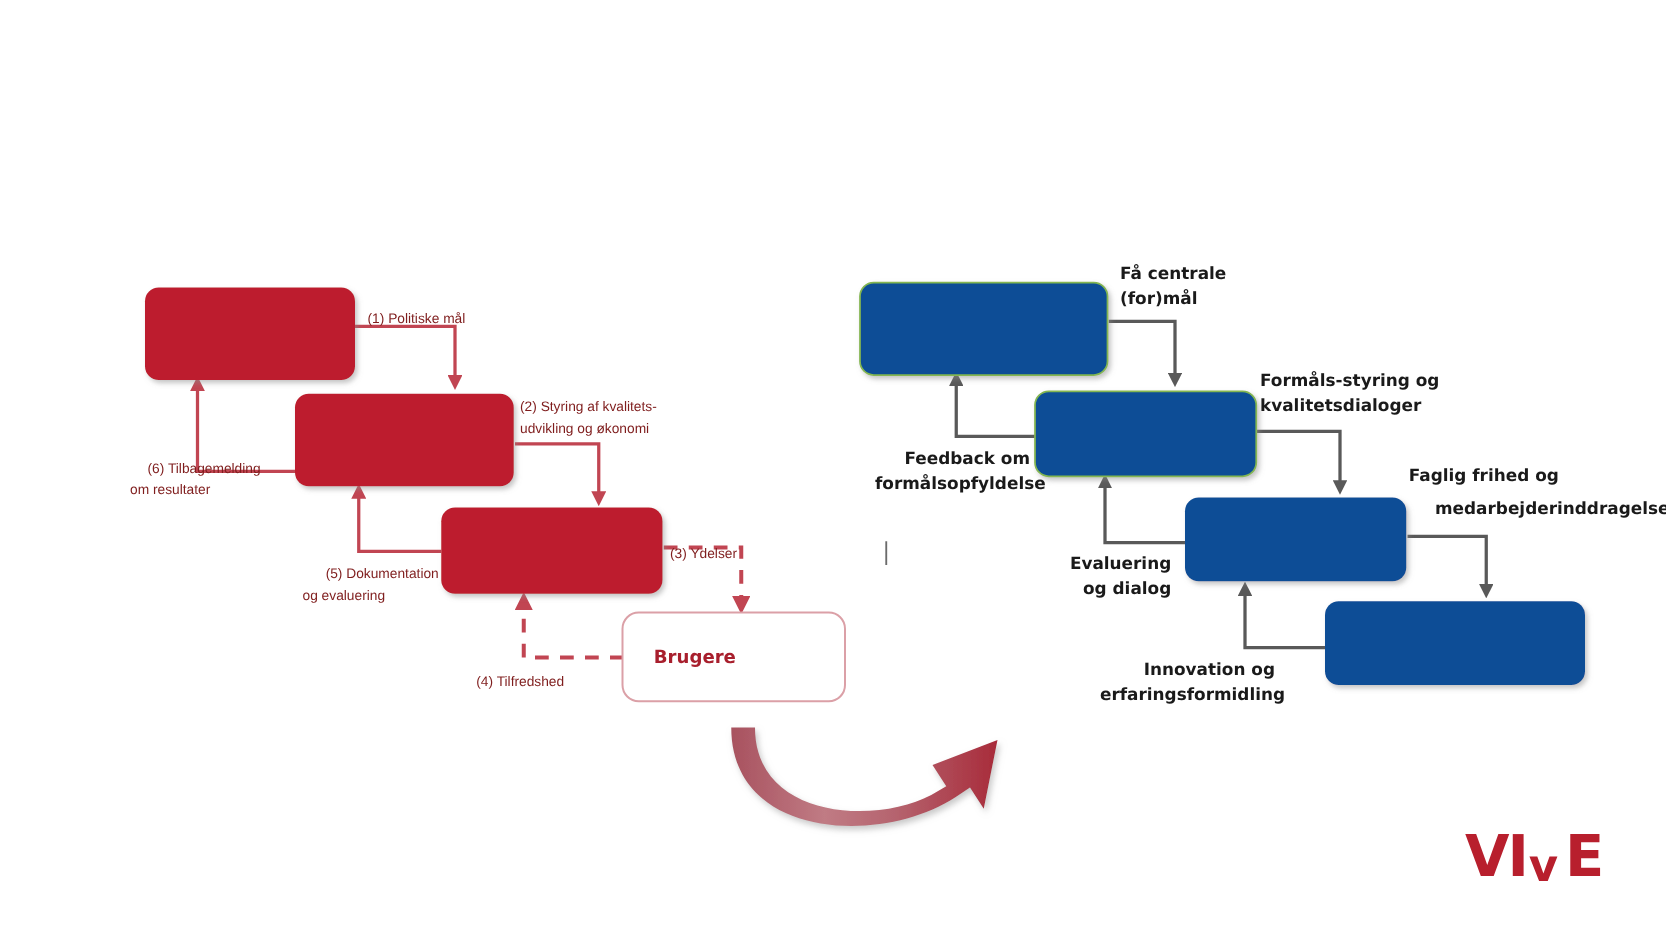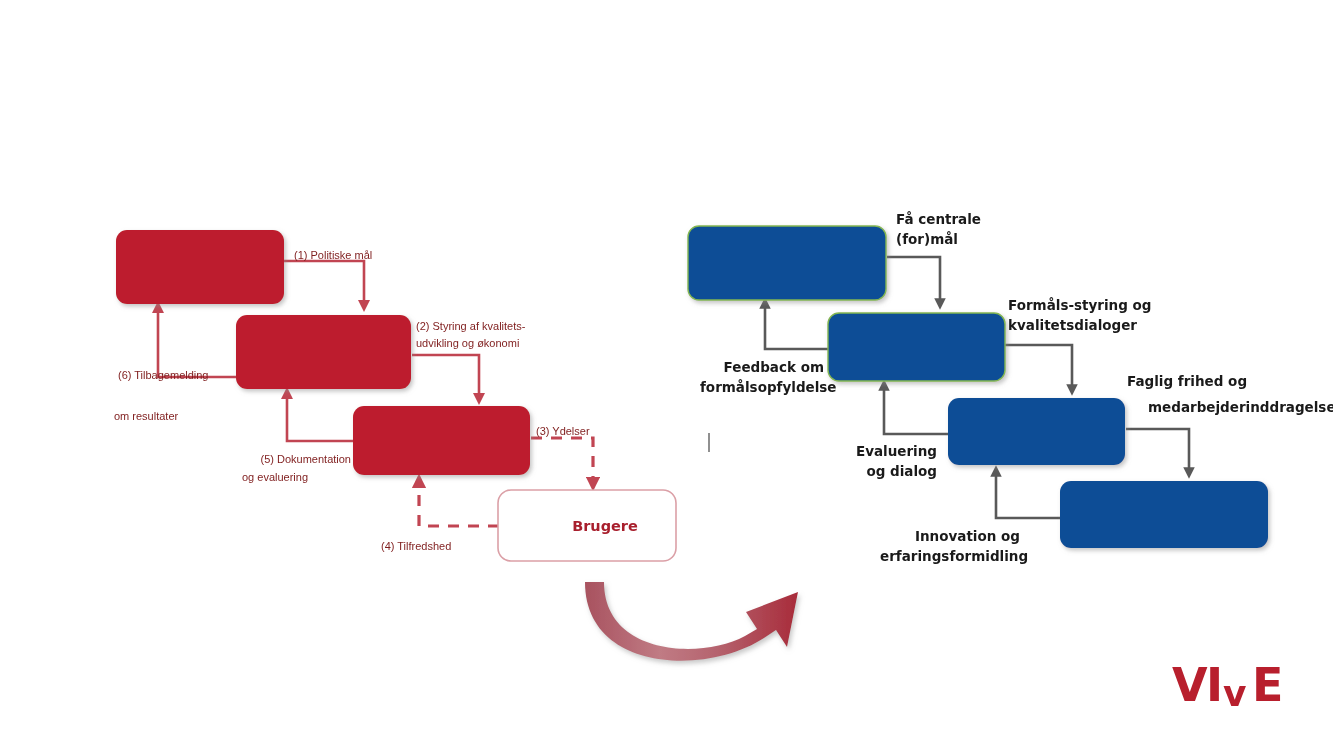--- a/index.html
+++ b/index.html
@@ -153,31 +153,31 @@
       <rect x="948" y="398" width="177" height="67" rx="11" ry="11" fill="#0b4e96" filter="url(#boxShadow)"></rect>
       <rect x="1060" y="481" width="208" height="67" rx="11" ry="11" fill="#0b4e96" filter="url(#boxShadow)"></rect>
     </g>
   </svg>
 
   <div class="lbl lbl-red" style="left:294px; top:248px;">(1) Politiske mål</div>
 
   <div class="lbl lbl-red" style="left:416px; top:319px;">(2) Styring af kvalitets-</div>
   <div class="lbl lbl-red" style="left:416px; top:336px;">udvikling og økonomi</div>
 
-  <div class="lbl lbl-red" style="left:536px; top:424px;">(3) Ydelser</div>
+  <div class="lbl lbl-red" style="left:536px; top:436px;">(3) Ydelser</div>
 
   <div class="lbl lbl-red" style="left:381px; top:539px;">(4) Tilfredshed</div>
 
   <div class="lbl lbl-red lbl-right-align" style="left:171px; top:452px; width:180px;">(5) Dokumentation</div>
   <div class="lbl lbl-red" style="left:242px; top:470px;">og evaluering</div>
 
   <div class="lbl lbl-red" style="left:118px; top:368px;">(6) Tilbagemelding</div>
-  <div class="lbl lbl-red" style="left:114px; top:385px;margin-top:24px;">om resultater</div>
-
-  <div class="brugere-text" style="left:498px; top:518px; width:214px; text-align:center;">Brugere</div>
+  <div class="lbl lbl-red" style="left:104px; top:385px;">om resultater</div>
+
+  <div class="brugere-text" style="left:498px; top:518px; width:214px; padding-left:25px;">Brugere</div>
 
   <div class="lbl lbl-blue-side" style="left:896px; top:211px;">Få centrale</div>
   <div class="lbl lbl-blue-side" style="left:896px; top:231px;">(for)mål</div>
 
   <div class="lbl lbl-blue-side" style="left:1008px; top:297px;">Formåls-styring og</div>
   <div class="lbl lbl-blue-side" style="left:1008px; top:317px;">kvalitetsdialoger</div>
 
   <div class="lbl lbl-blue-side" style="left:1127px; top:373px;">Faglig frihed og</div>
   <div class="lbl lbl-blue-side" style="left:1125px; top:399px;padding-left:23px;">medarbejderinddragelse</div>
 

